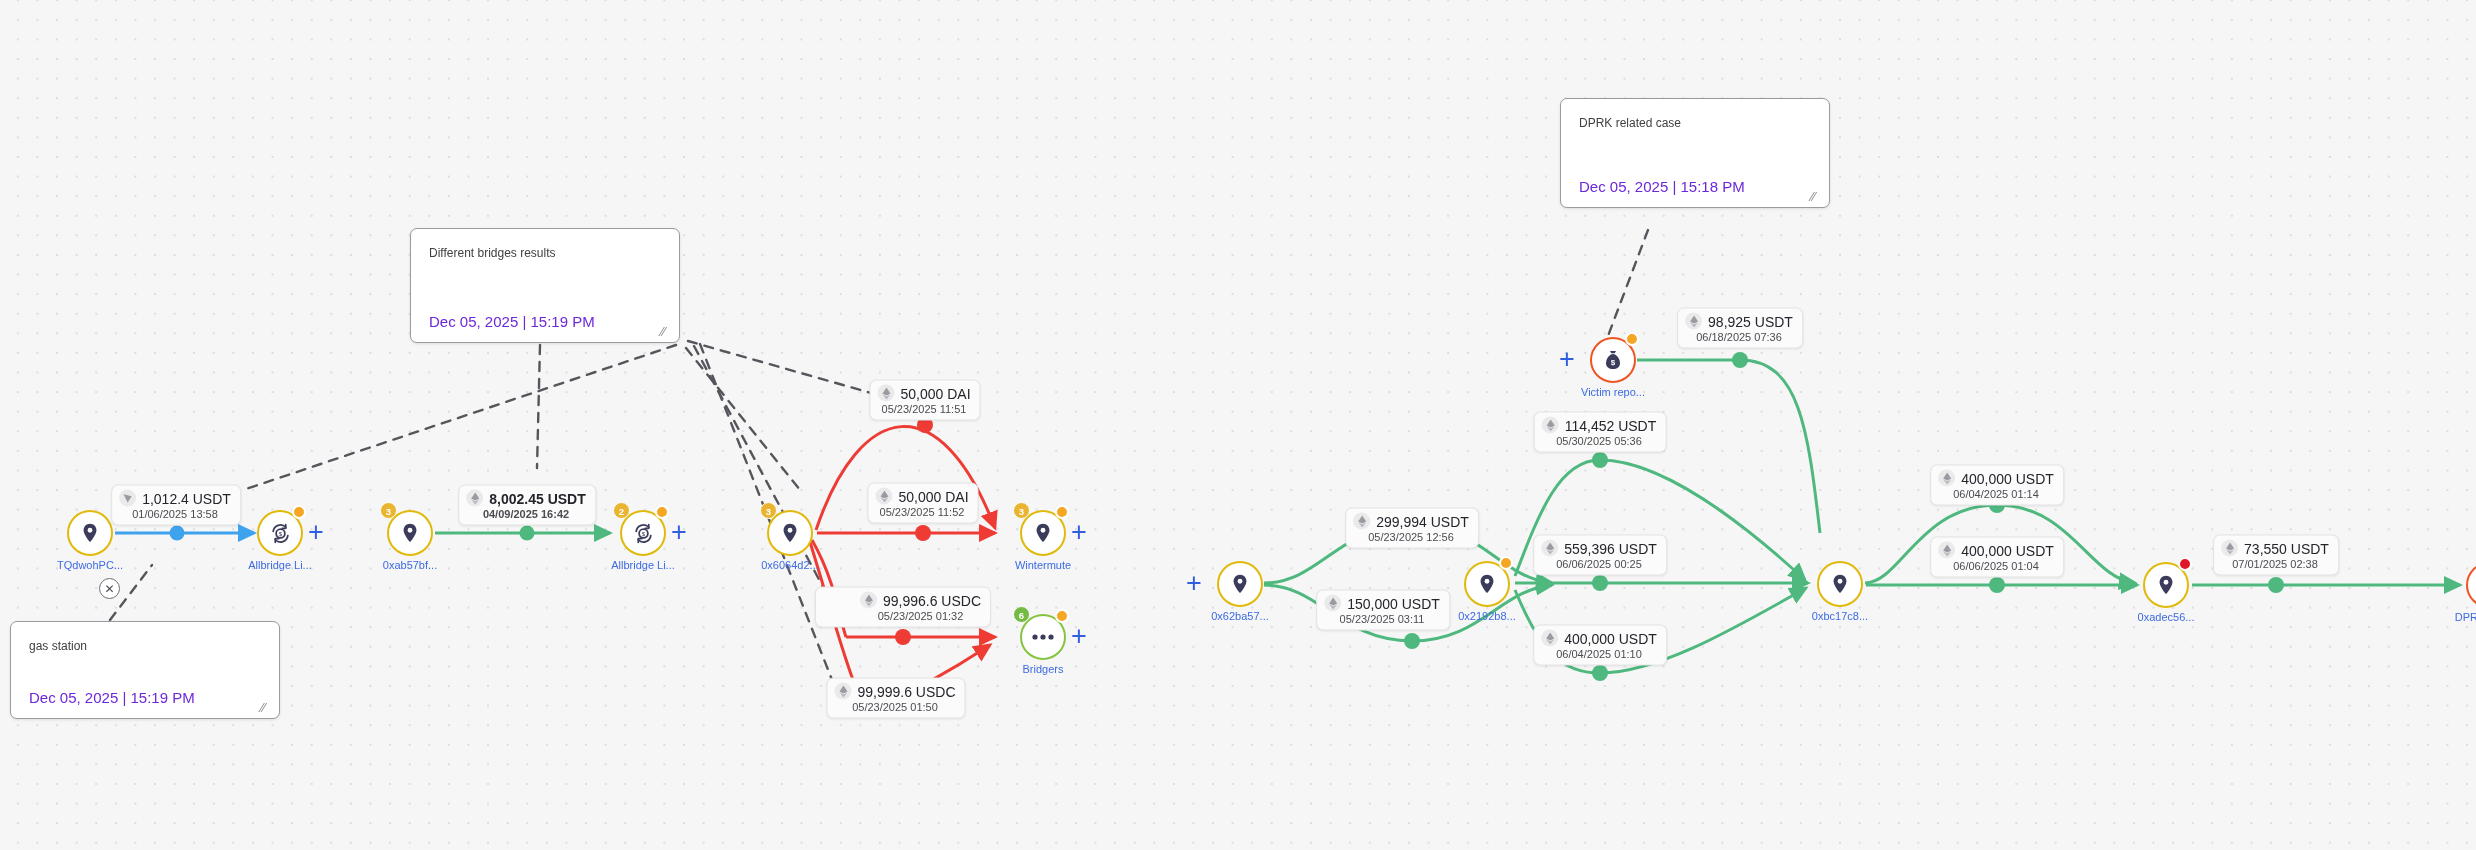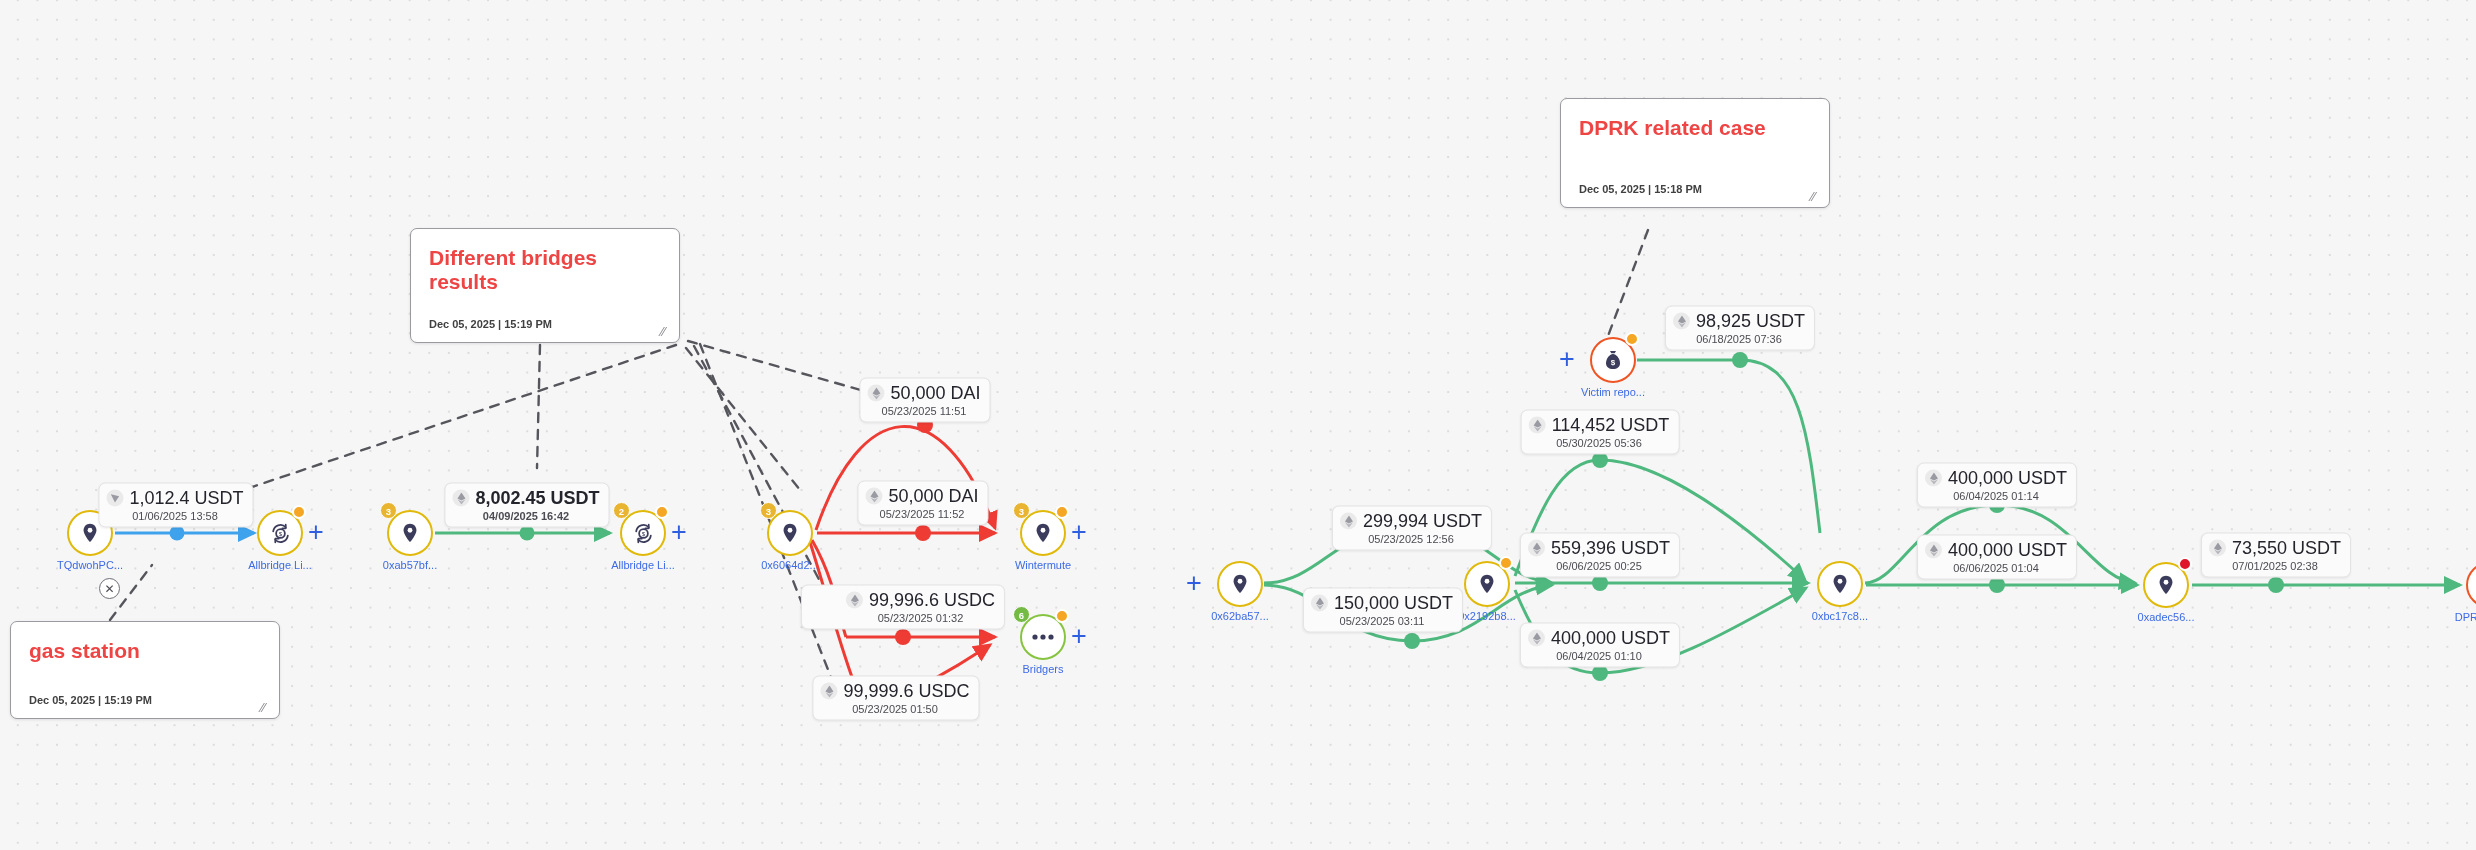--- a/index.html
+++ b/index.html
@@ -57,32 +57,32 @@
     position:absolute; transform:translate(-50%,-50%);
     background:#fbfbfb; border:1px solid #e3e3e3; border-radius:7px;
     padding:4px 9px 5px 7px; white-space:nowrap;
     box-shadow:0 1px 2px rgba(0,0,0,.05);
   }
   .elabel .row1{ display:flex; align-items:center; gap:6px; }
   .elabel .tok{
     width:17px; height:17px; border-radius:50%; background:#eaeaea;
     display:flex; align-items:center; justify-content:center; flex:0 0 auto;
   }
-  .elabel .amt{ font-size:18px; color:#24242c; }
+  .elabel .amt{ font-size:14px; color:#24242c; }
   .elabel .ts{ font-size:11px; color:#4b4b52; text-align:center; margin-top:1px; }
 
   
   .note{
     position:absolute; background:#fff; border:1px solid #9a9aa0;
     border-radius:7px; padding:17px 18px 12px 18px;
     box-shadow:0 1px 3px rgba(0,0,0,.10);
     display:flex; flex-direction:column; justify-content:space-between;
   }
-  .note .title{ font-size:21px; color:#ef4444;font-weight:bold; }
-  .note .date{ font-size:11px; color:#404040;font-weight:bold; }
+  .note .title{ font-size:12px; color:#404040; }
+  .note .date{ font-size:15px; color:#6d28d9; }
   .note .grip{
     position:absolute; right:6px; bottom:4px; width:12px; height:12px;
     color:#8a8a90; font-size:13px; line-height:12px;
   }
   .xmark{
     position:absolute; width:21px; height:21px; border-radius:50%;
     background:#fff; border:1.4px solid #6e6e76;
     display:flex; align-items:center; justify-content:center;
     font-size:12px; color:#4a4a52;
   }

